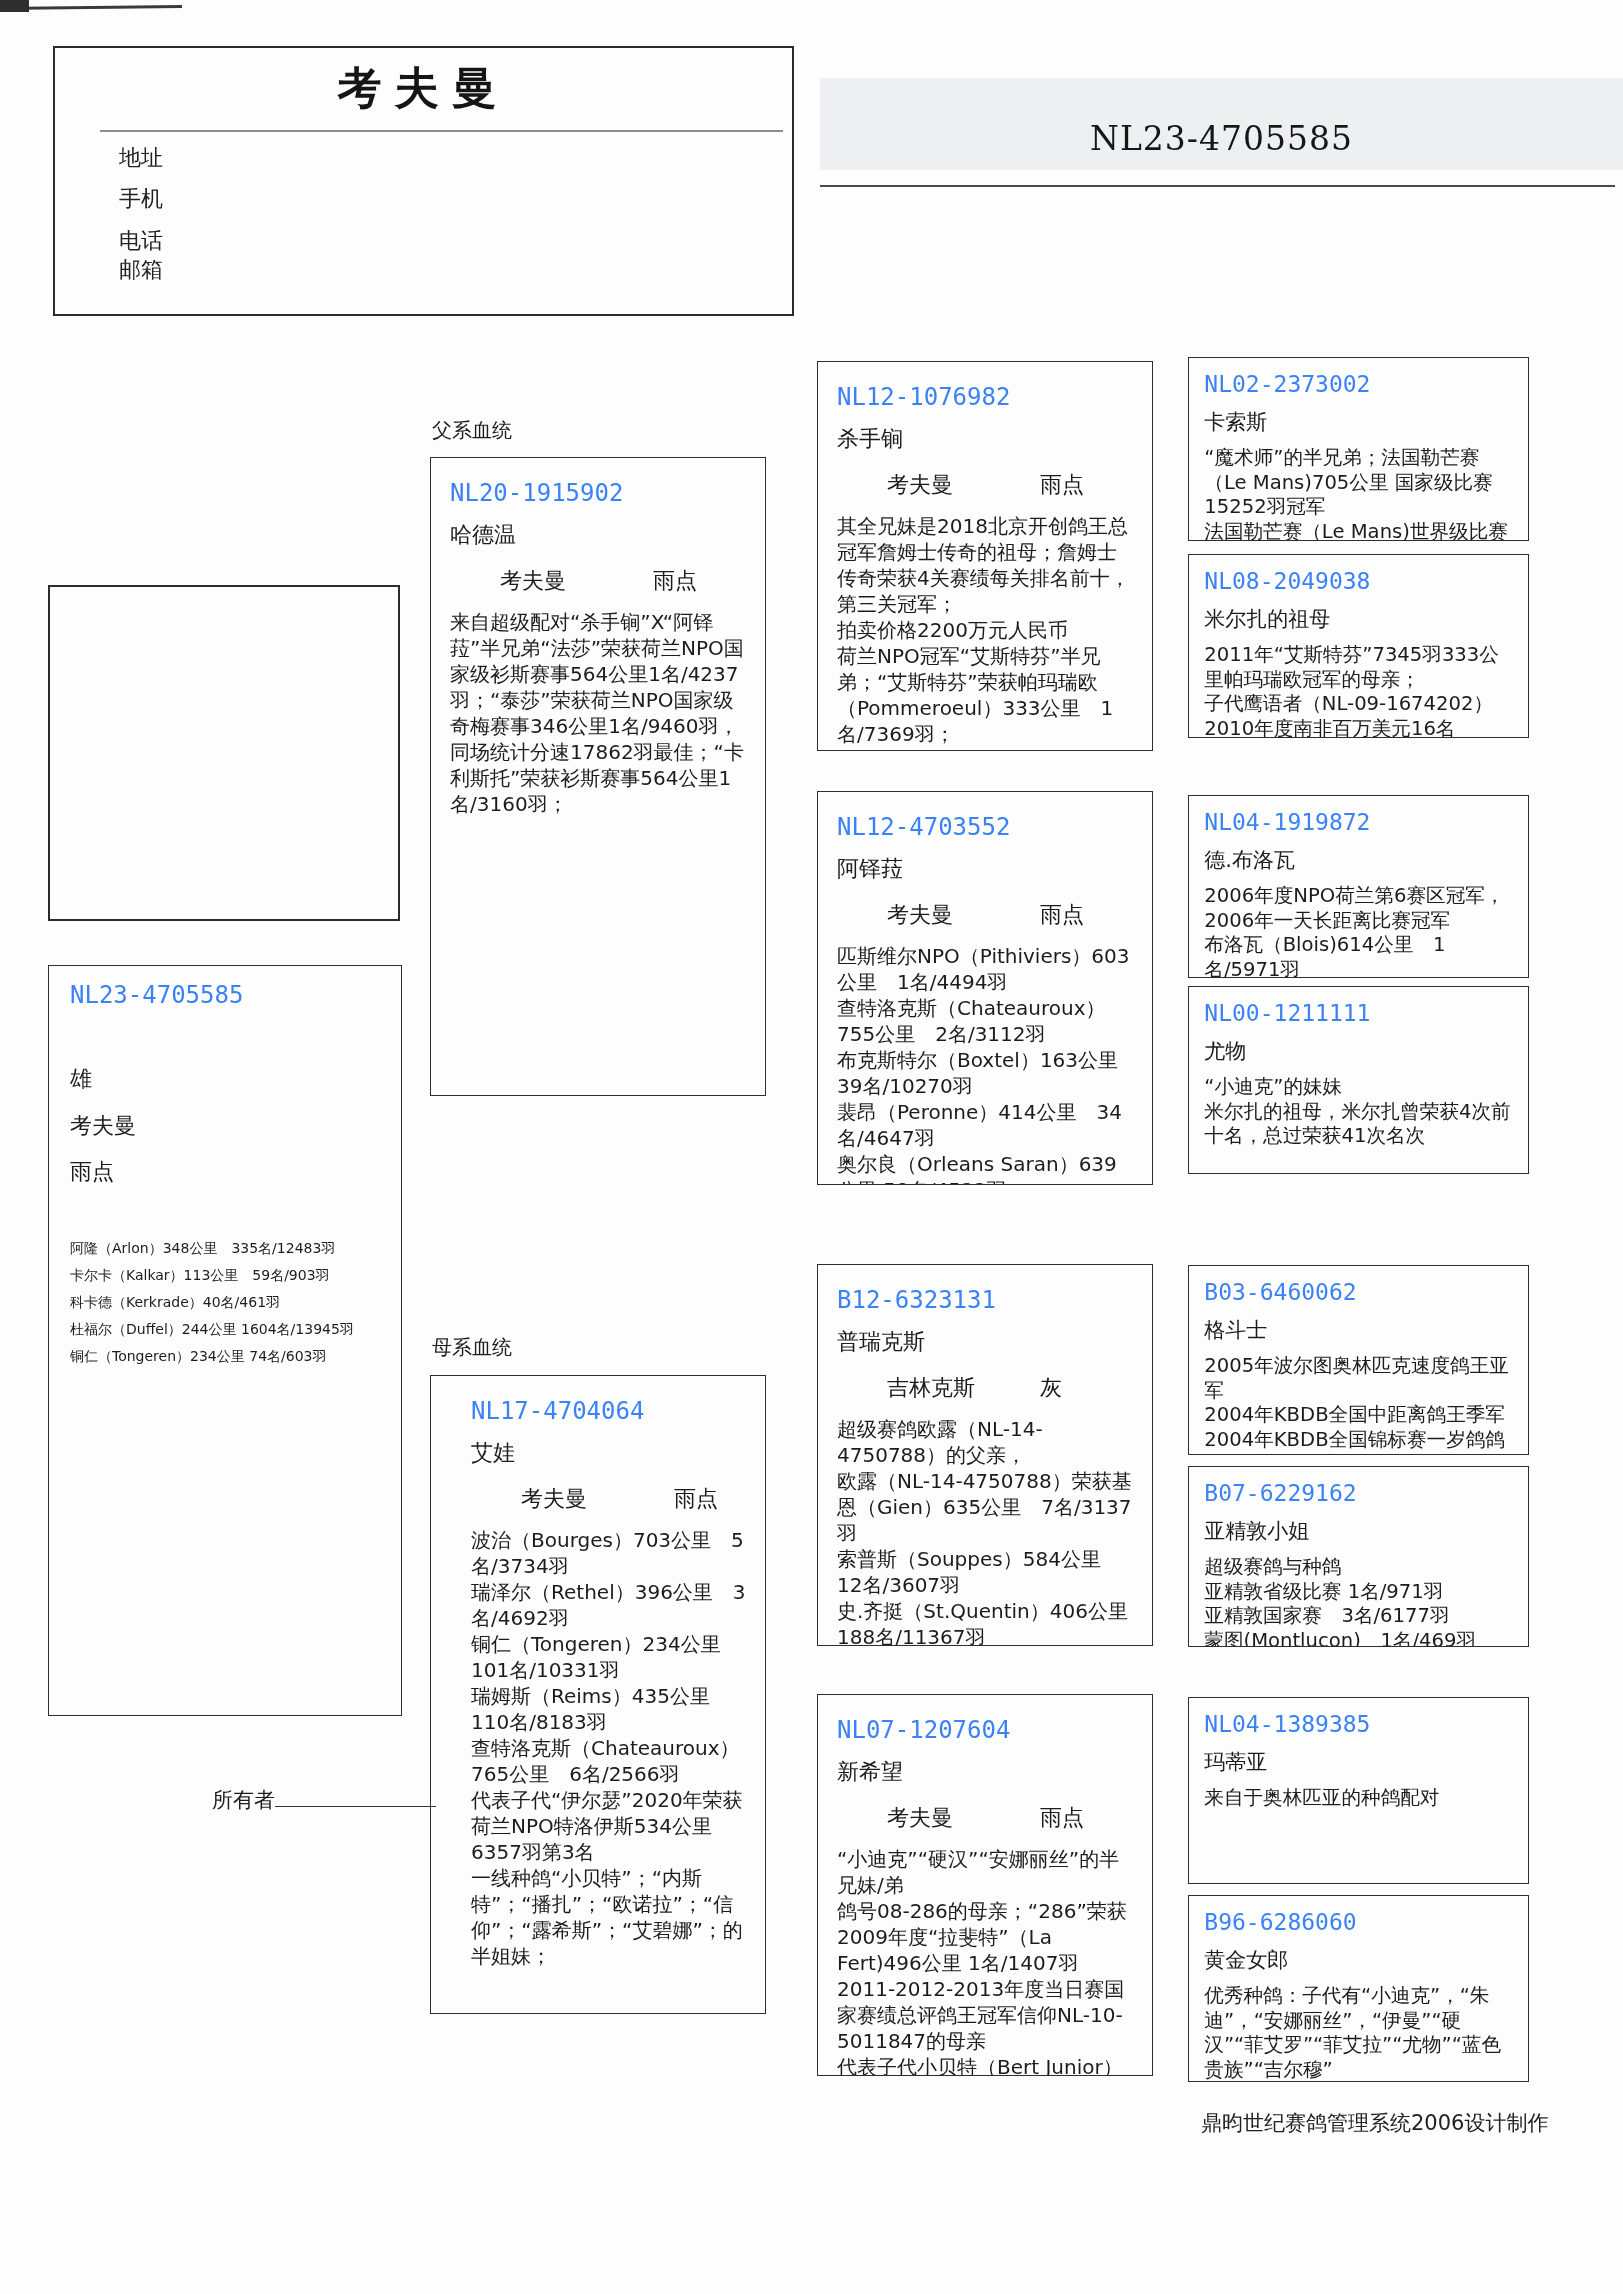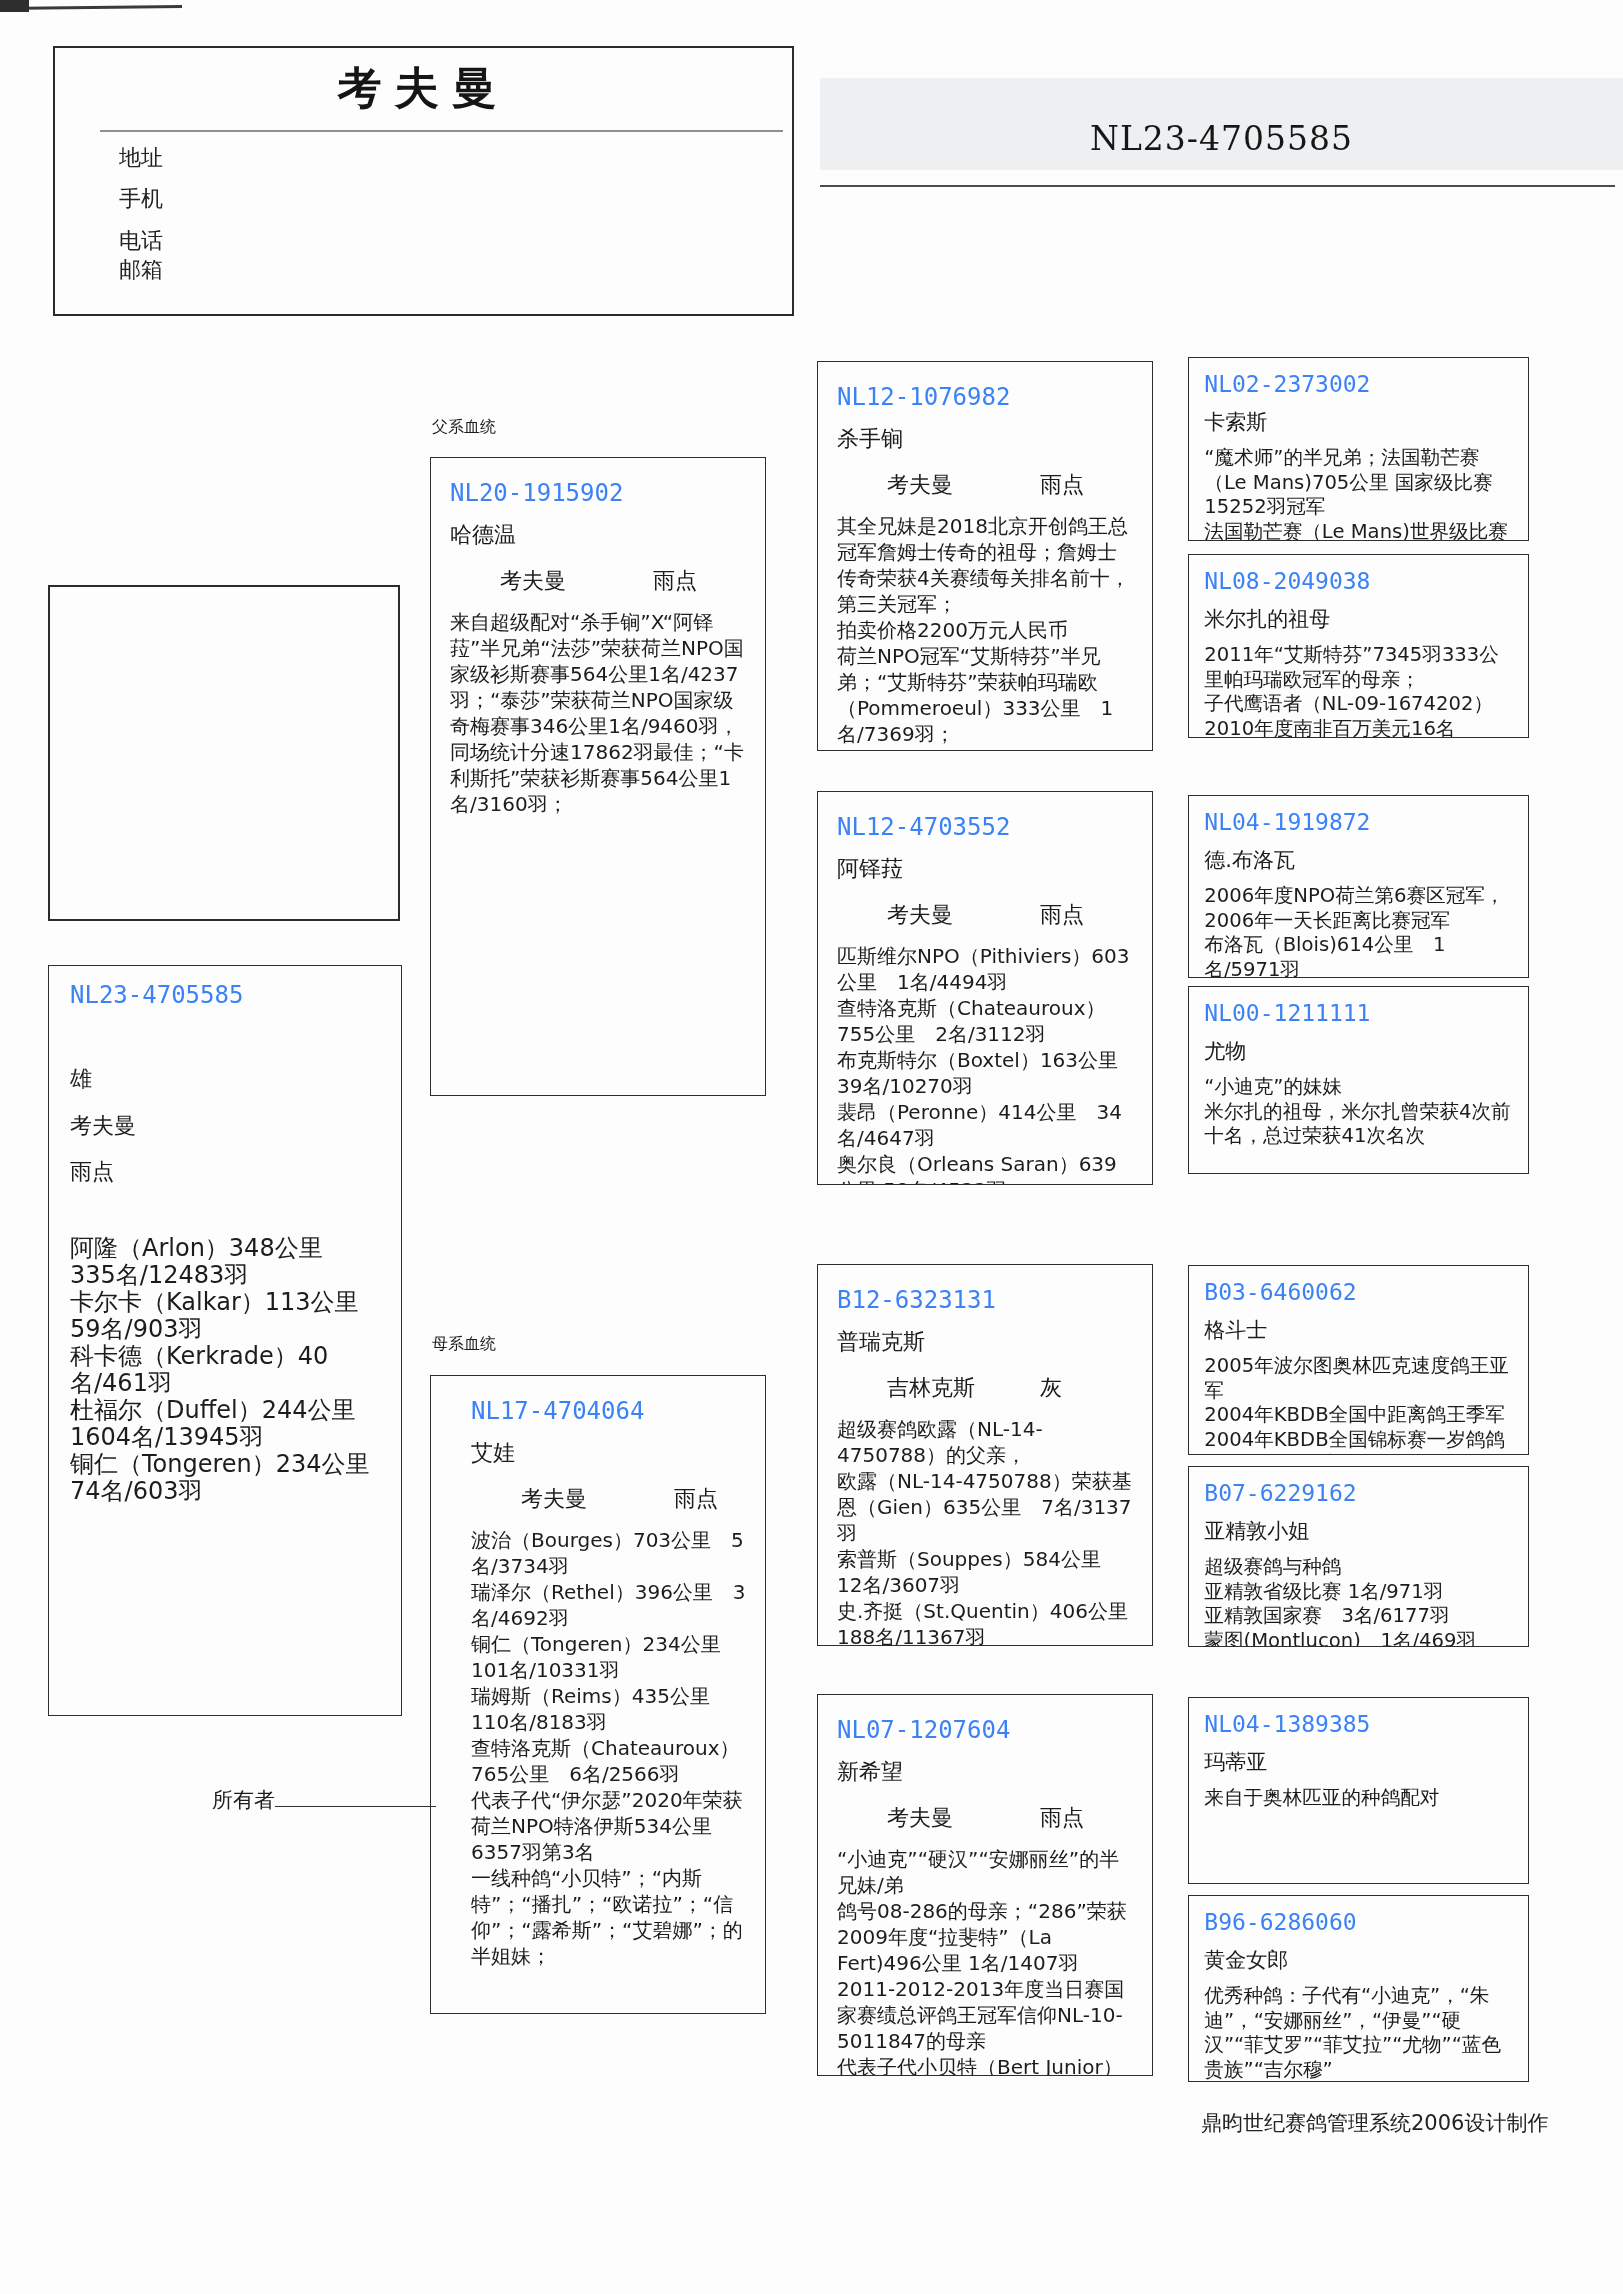--- a/index.html
+++ b/index.html
@@ -26,27 +26,27 @@
   .banner-rule{left:820px;top:185px;width:795px;height:1.9px;background:#4c4c4c;}
   
   .box{position:absolute;border:1.9px solid #2e2e2e;box-sizing:border-box;overflow:hidden;
        padding:21px 19px 9.6px 19px;background:transparent;}
   .ring{font-family:"DejaVu Sans Mono","Liberation Mono",monospace;font-size:24px;color:#3b82f6;}
   .pname{font-size:22px;margin-top:13.4px;}
   .metarow{display:flex;margin-top:15.3px;padding-left:50px;font-size:22px;}
   .metarow .strain{min-width:153px;}
   .body{font-size:20px;line-height:26px;margin-top:13.4px;white-space:pre-line;}
   
-  .lineage-label{font-size:16px;color:#1d1d1d;}
+  .lineage-label{font-size:20px;color:#1d1d1d;}
   
   .subject{padding:15.3px 21px 9.6px 21px;}
   .subject .sex{font-size:22px;margin-top:55px;}
   .subject .strain1{font-size:22px;margin-top:17px;}
   .subject .color1{font-size:22px;margin-top:15.3px;}
-  .subject .body{margin-top:48px;line-height:27px;font-size:24px;}
+  .subject .body{margin-top:48px;line-height:27px;font-size:14px;}
   
   .small{padding:13.4px 15.3px 7.6px 15.3px;}
   .small .ring{font-size:23px;}
   .small .pname{font-size:21px;margin-top:10.5px;}
   .small .body{font-size:19.6px;line-height:24.4px;margin-top:10.5px;}
   
   .photo-box{left:48px;top:585px;width:352px;height:336px;border:2.9px solid #2b2b2b;box-sizing:border-box;}
   
   .owner{left:212px;top:1786px;font-size:21px;}
   .owner .blank{display:inline-block;width:161px;border-bottom:1.9px solid #333;height:19px;}

